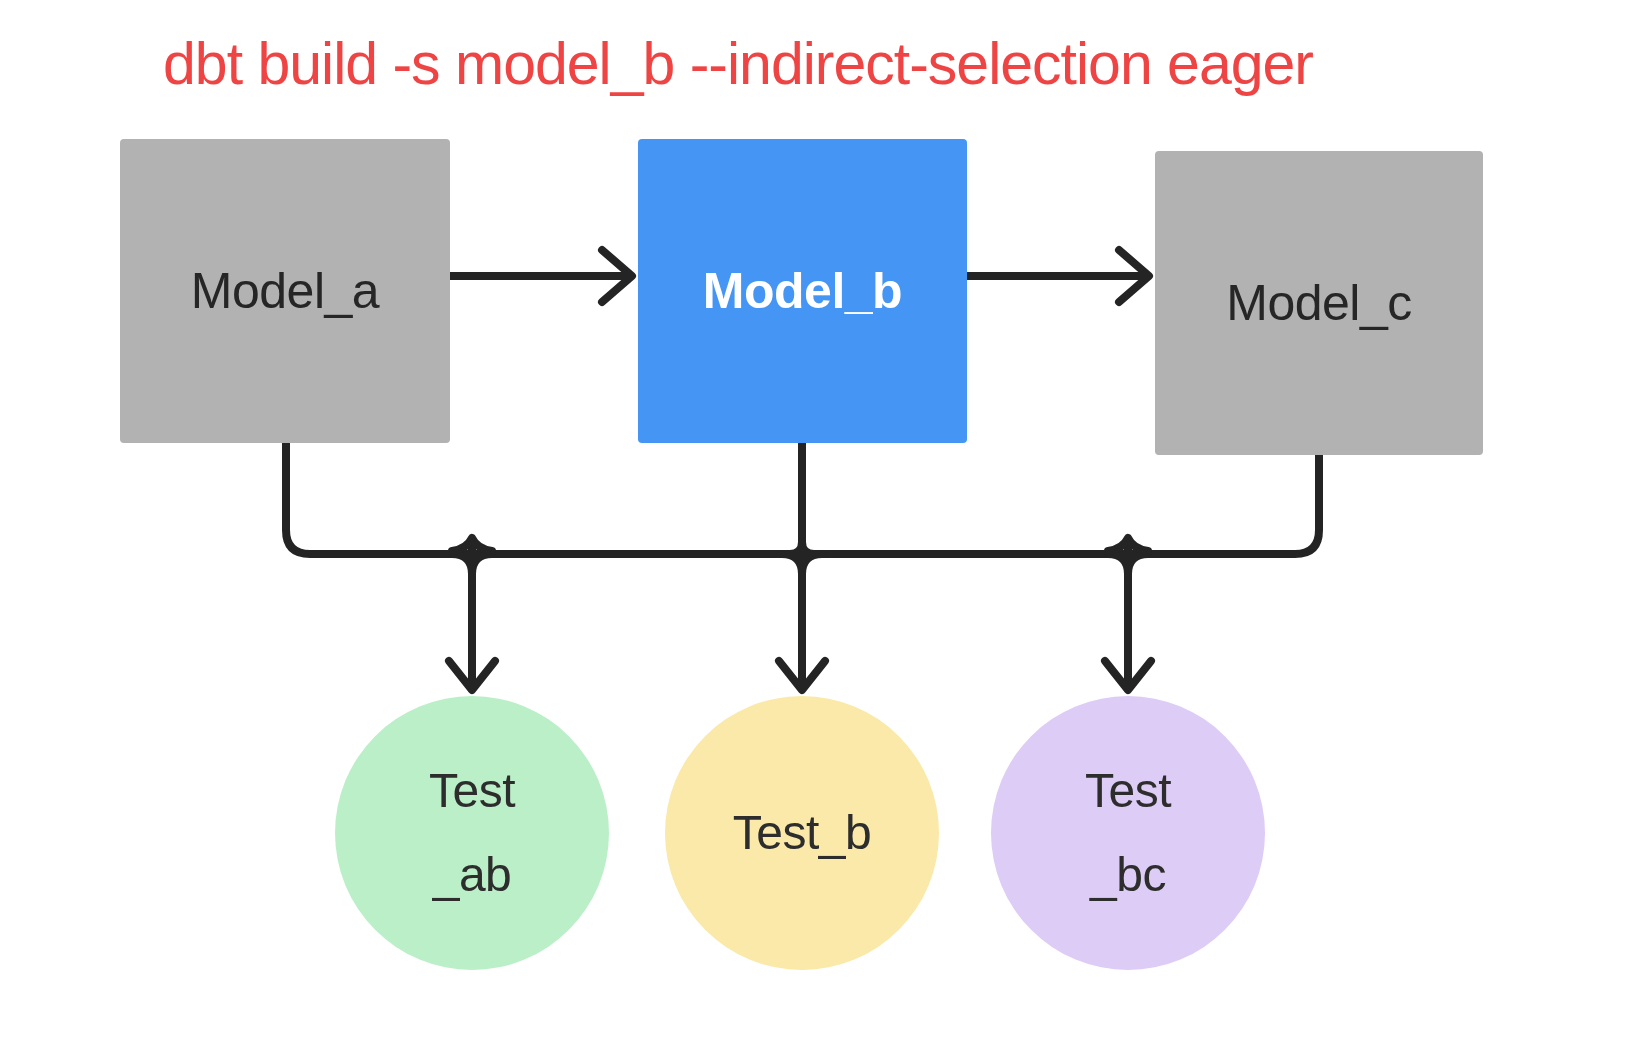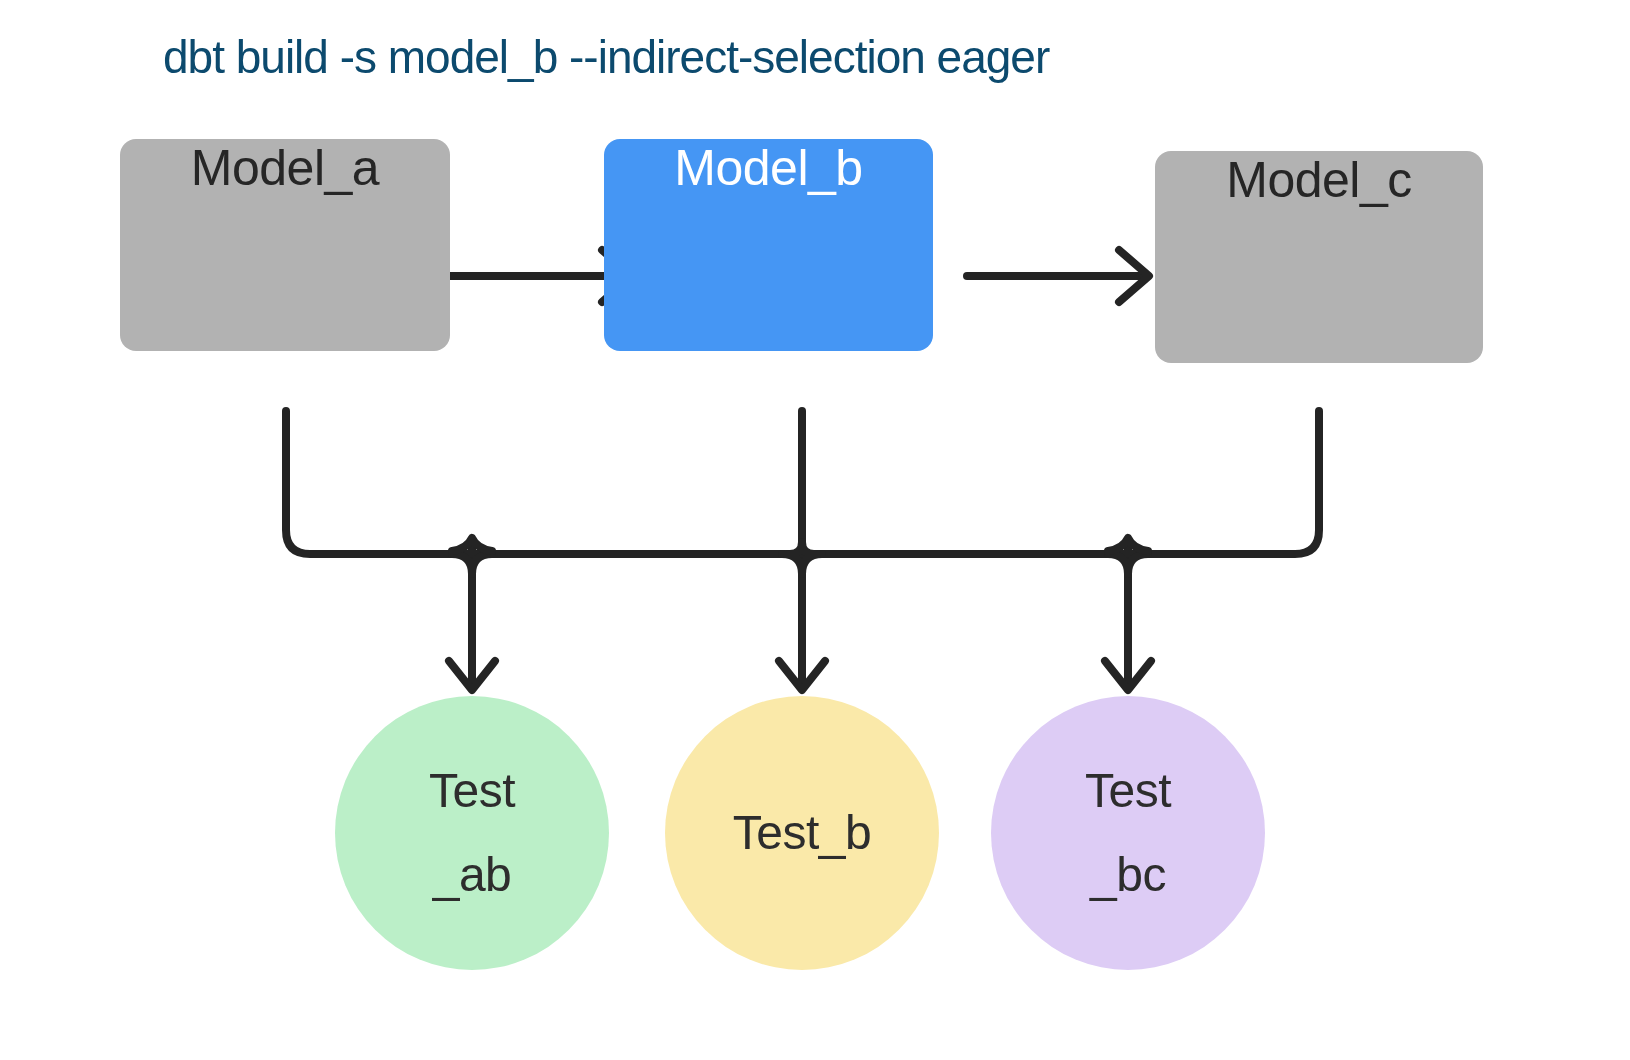--- a/index.html
+++ b/index.html
@@ -12,52 +12,53 @@
     position: relative;
     width: 1630px;
     height: 1060px;
     background: #ffffff;
     overflow: hidden;
   }
   .title {
     position: absolute;
     left: 163px;
     top: 30px;
-    font-size: 46px;
+    font-size: 59px;
     font-weight: 500;
     letter-spacing: -1px;
-    color: #0c4a6e;
+    color: #ef4444;
     white-space: nowrap;
   }
   .edges {
     position: absolute;
     left: 0;
     top: 0;
     width: 1630px;
     height: 1060px;
   }
   .edges path {
     fill: none;
     stroke: #242424;
     stroke-width: 8;
     stroke-linecap: round;
     stroke-linejoin: round;
   }
   .rect-node {
     position: absolute;
     width: 330px;
-    height: 212px;
-    border-radius: 16px;
+    height: 304px;
+    border-radius: 4px;
     display: flex;
+    align-items: center;
     justify-content: center;
     font-size: 50px;
     letter-spacing: -0.5px;
   }
   .node-model-a { left: 120px; top: 139px; }
-  .node-model-b { left: 604px; top: 139px; width: 329px; }
+  .node-model-b { left: 638px; top: 139px; width: 329px; font-weight: bold; }
   .node-model-c { left: 1155px; top: 139px; width: 328px; }
   .circle-node {
     position: absolute;
     width: 274px;
     height: 274px;
     border-radius: 50%;
     display: flex;
     flex-direction: column;
     align-items: center;
     justify-content: center;

